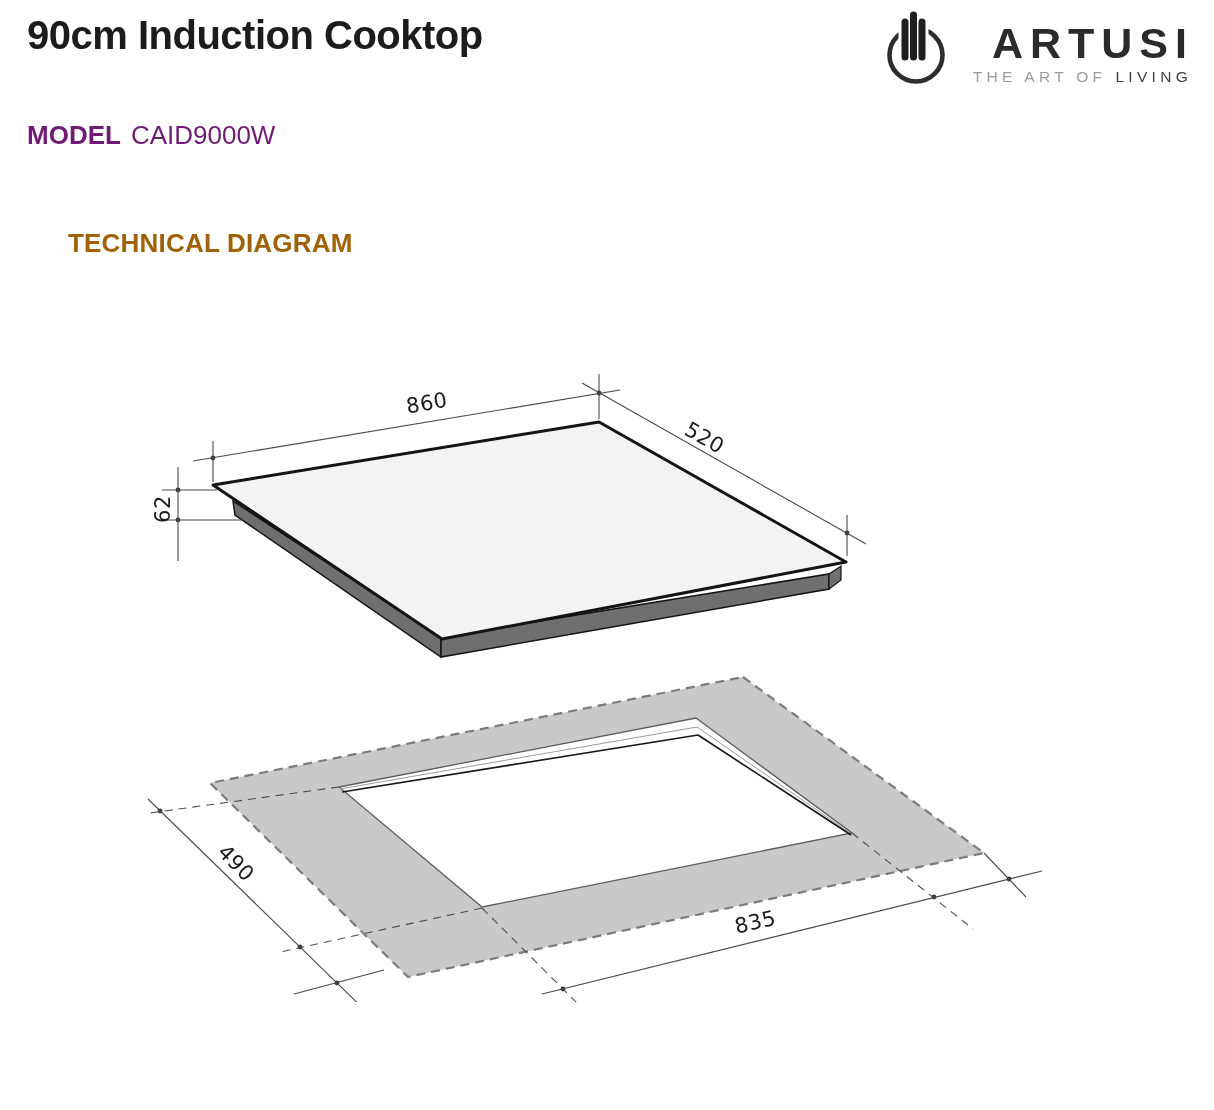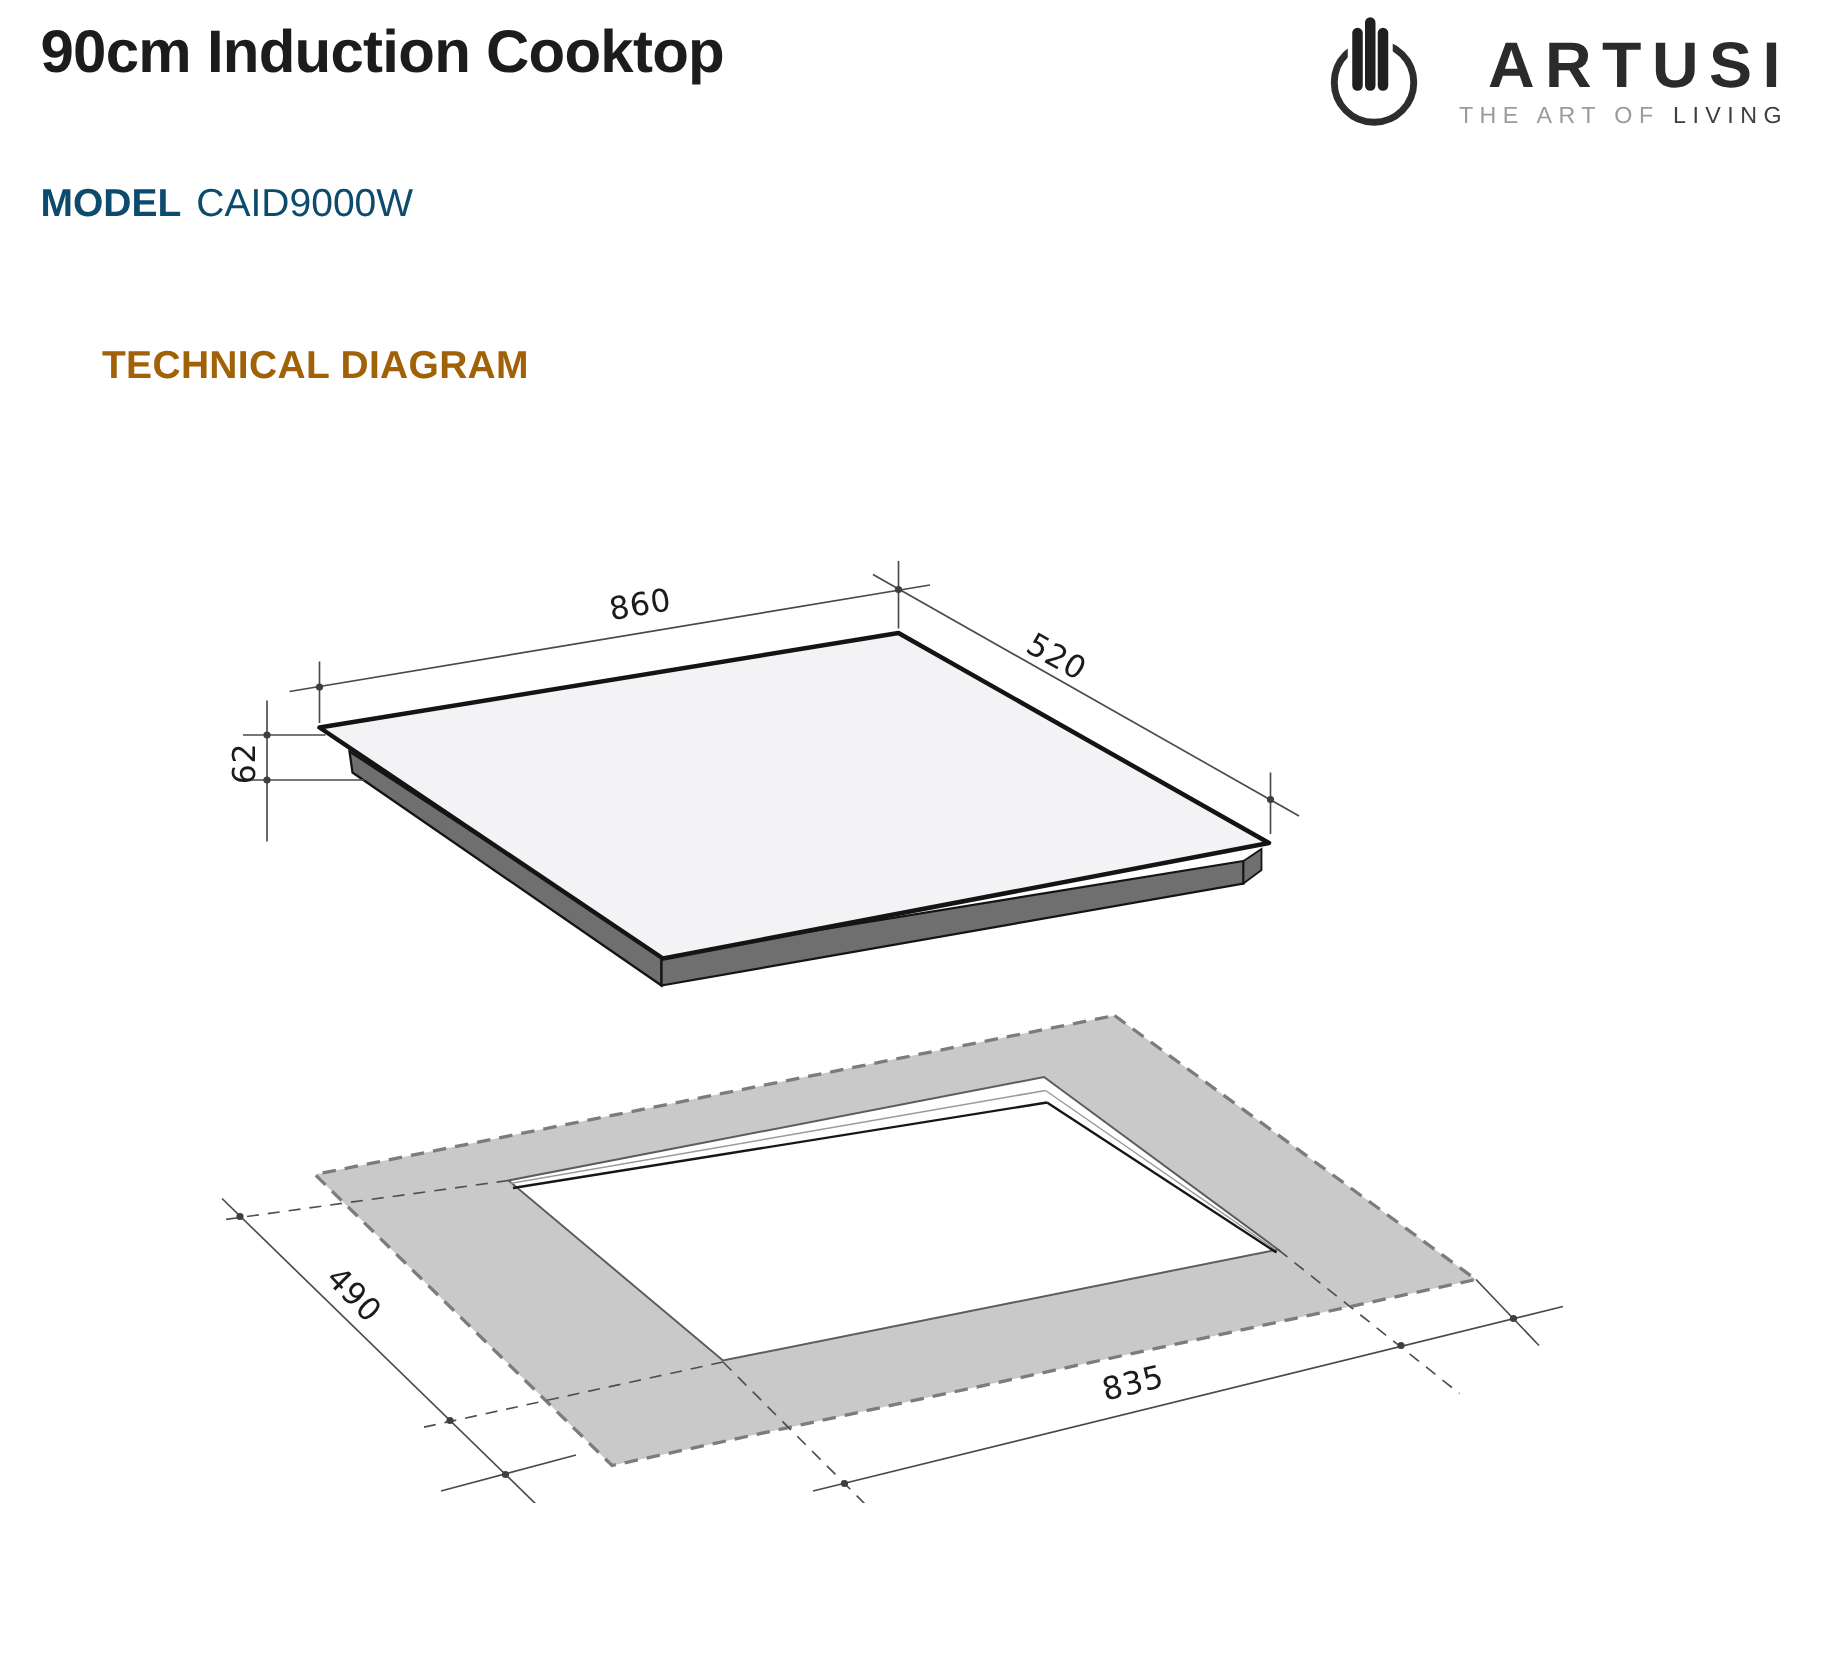--- a/index.html
+++ b/index.html
@@ -12,21 +12,21 @@
     padding-left:32px;
   }
   .abs{position:absolute;}
   #doc-title{
     left:27px;top:13px;
     font-size:40px;font-weight:bold;color:#1c1c1c;
     letter-spacing:-0.5px;white-space:nowrap;
   }
   #model-line{
     left:27px;top:120px;
-    font-size:26px;color:#0c4a6e;white-space:nowrap;
+    font-size:26px;color:#701a75;white-space:nowrap;
   }
   #model-line .model-label{font-weight:bold;margin-right:10px;}
   #section-title{
     left:68px;top:228px;
     font-size:26px;font-weight:bold;color:#a16207;
     letter-spacing:0.2px;white-space:nowrap;
   }
   #logo-svg{left:872px;top:6px;}
   #diagram-svg{left:0;top:0;}
   .dim-text{

